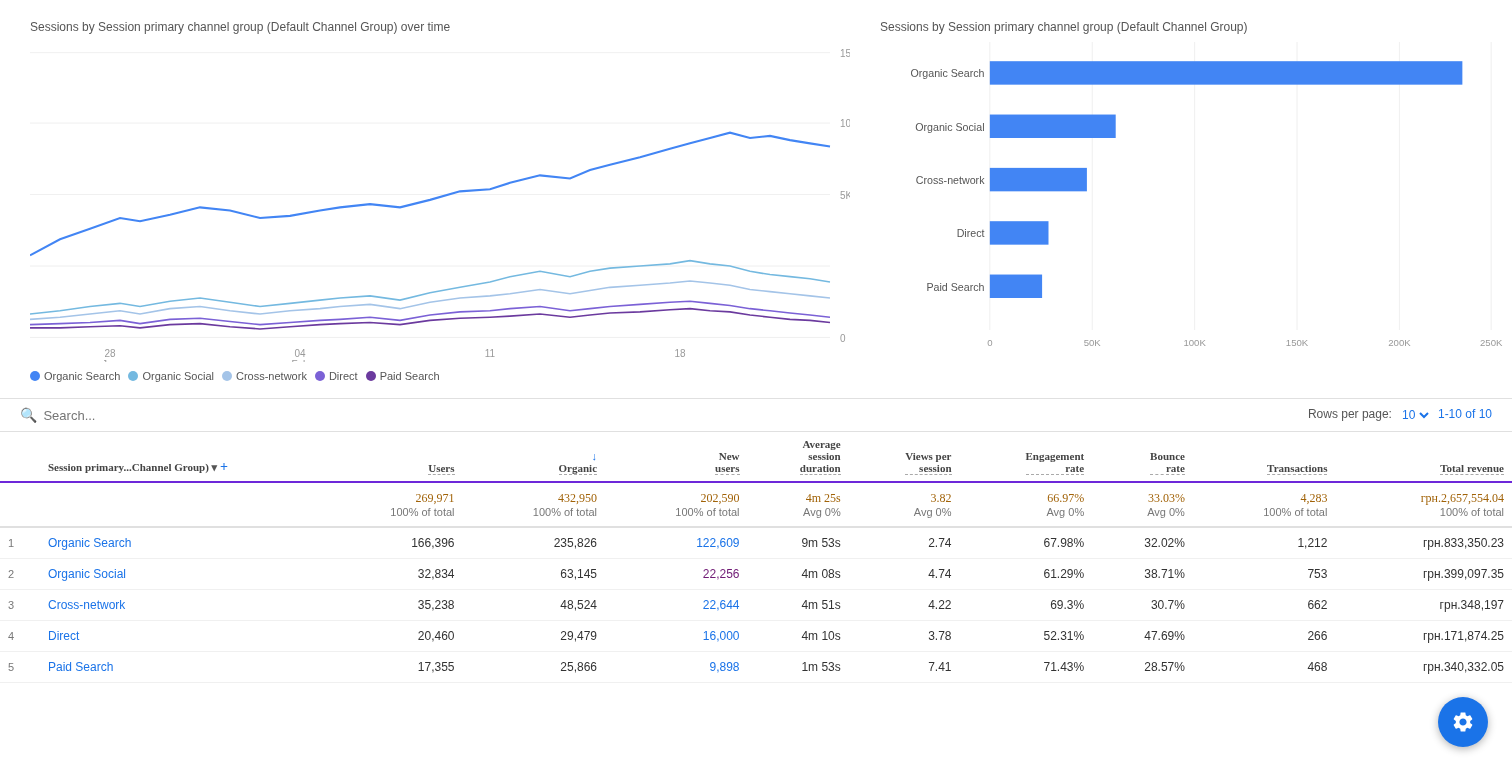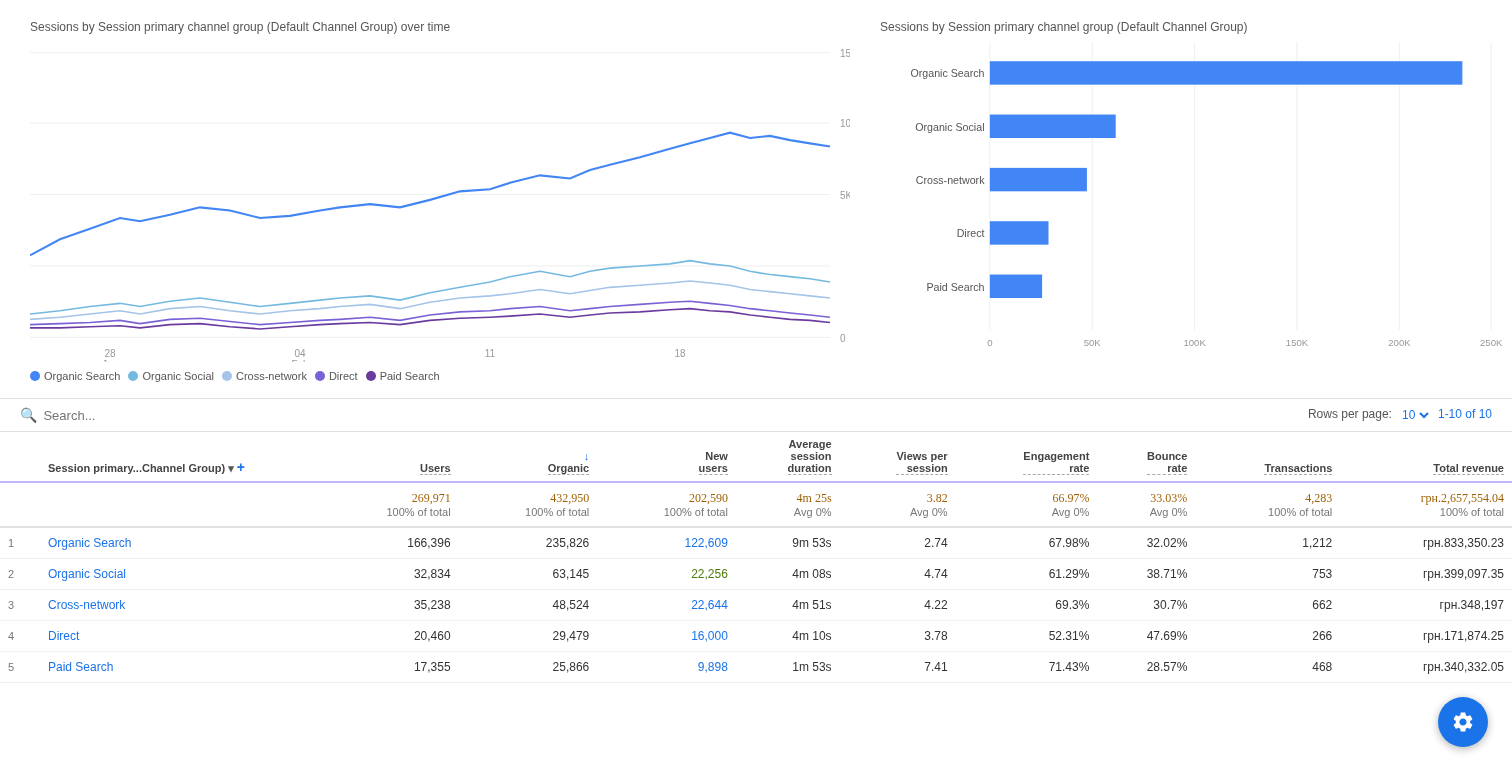--- a/index.html
+++ b/index.html
@@ -22,21 +22,21 @@
     .bar-chart-svg { width: 100%; height: 100%; }
 
     .search-row { display: flex; align-items: center; justify-content: space-between; padding: 8px 20px; border-top: 1px solid #e0e0e0; border-bottom: 1px solid #e0e0e0; }
     .search-left { display: flex; align-items: center; gap: 6px; color: #999; font-size: 13px; }
     .search-input { border: none; outline: none; font-size: 13px; color: #333; width: 200px; }
     .search-right { display: flex; gap: 6px; font-size: 12px; color: #555; }
     .rows-label { color: #555; }
     .rows-select { font-size: 12px; color: #1a73e8; border: none; cursor: pointer; background: none; }
 
     .data-table { width: 100%; border-collapse: collapse; }
-    .data-table th { font-size: 11px; color: #444; font-weight: 600; padding: 6px 8px; text-align: right; border-bottom: 2px solid #c4b5fd; vertical-align: bottom; cursor: pointer; }
+    .data-table th { font-size: 11px; color: #444; font-weight: 600; padding: 6px 8px; text-align: right; border-bottom: 2px solid #6d28d9; vertical-align: bottom; cursor: pointer; font-family: Liberation Serif, serif; }
     .data-table th.left-align { text-align: left; }
     .data-table th .underline { border-bottom: 1px dashed #aaa; display: inline-block; }
     .data-table td { font-size: 12px; padding: 8px 8px; text-align: right; border-bottom: 1px solid #f0f0f0; color: #333; }
     .data-table td.left-align { text-align: left; }
     .data-table .total-row td { font-size: 11px; color: #777; border-bottom: 2px solid #e0e0e0; }
     .data-table .total-row td .main-val { font-size: 12px; color: #a16207; font-weight: 500; display: block; font-family: Liberation Serif, serif; }
     .data-table .total-row td .sub-val { font-size: 11px; color: #777; display: block; }
     .col-header { display: flex; flex-direction: column; align-items: flex-end; }
     .col-header.left { align-items: flex-start; }
     .sort-icon { color: #1a73e8; }
@@ -278,21 +278,21 @@
     <td>67.98%</td>
     <td>32.02%</td>
     <td>1,212</td>
     <td>грн.833,350.23</td>
   </tr>
       <tr>
     <td class="left-align" style="color:#777;font-size:11px;">2</td>
     <td class="left-align"><a href="#">Organic Social</a></td>
     <td>32,834</td>
     <td>63,145</td>
-    <td style="color:#4d7c0f;">22,256</td>
+    <td style="color:#701a75;">22,256</td>
     <td>4m 08s</td>
     <td>4.74</td>
     <td>61.29%</td>
     <td>38.71%</td>
     <td>753</td>
     <td>грн.399,097.35</td>
   </tr>
       <tr>
     <td class="left-align" style="color:#777;font-size:11px;">3</td>
     <td class="left-align"><a href="#">Cross-network</a></td>

